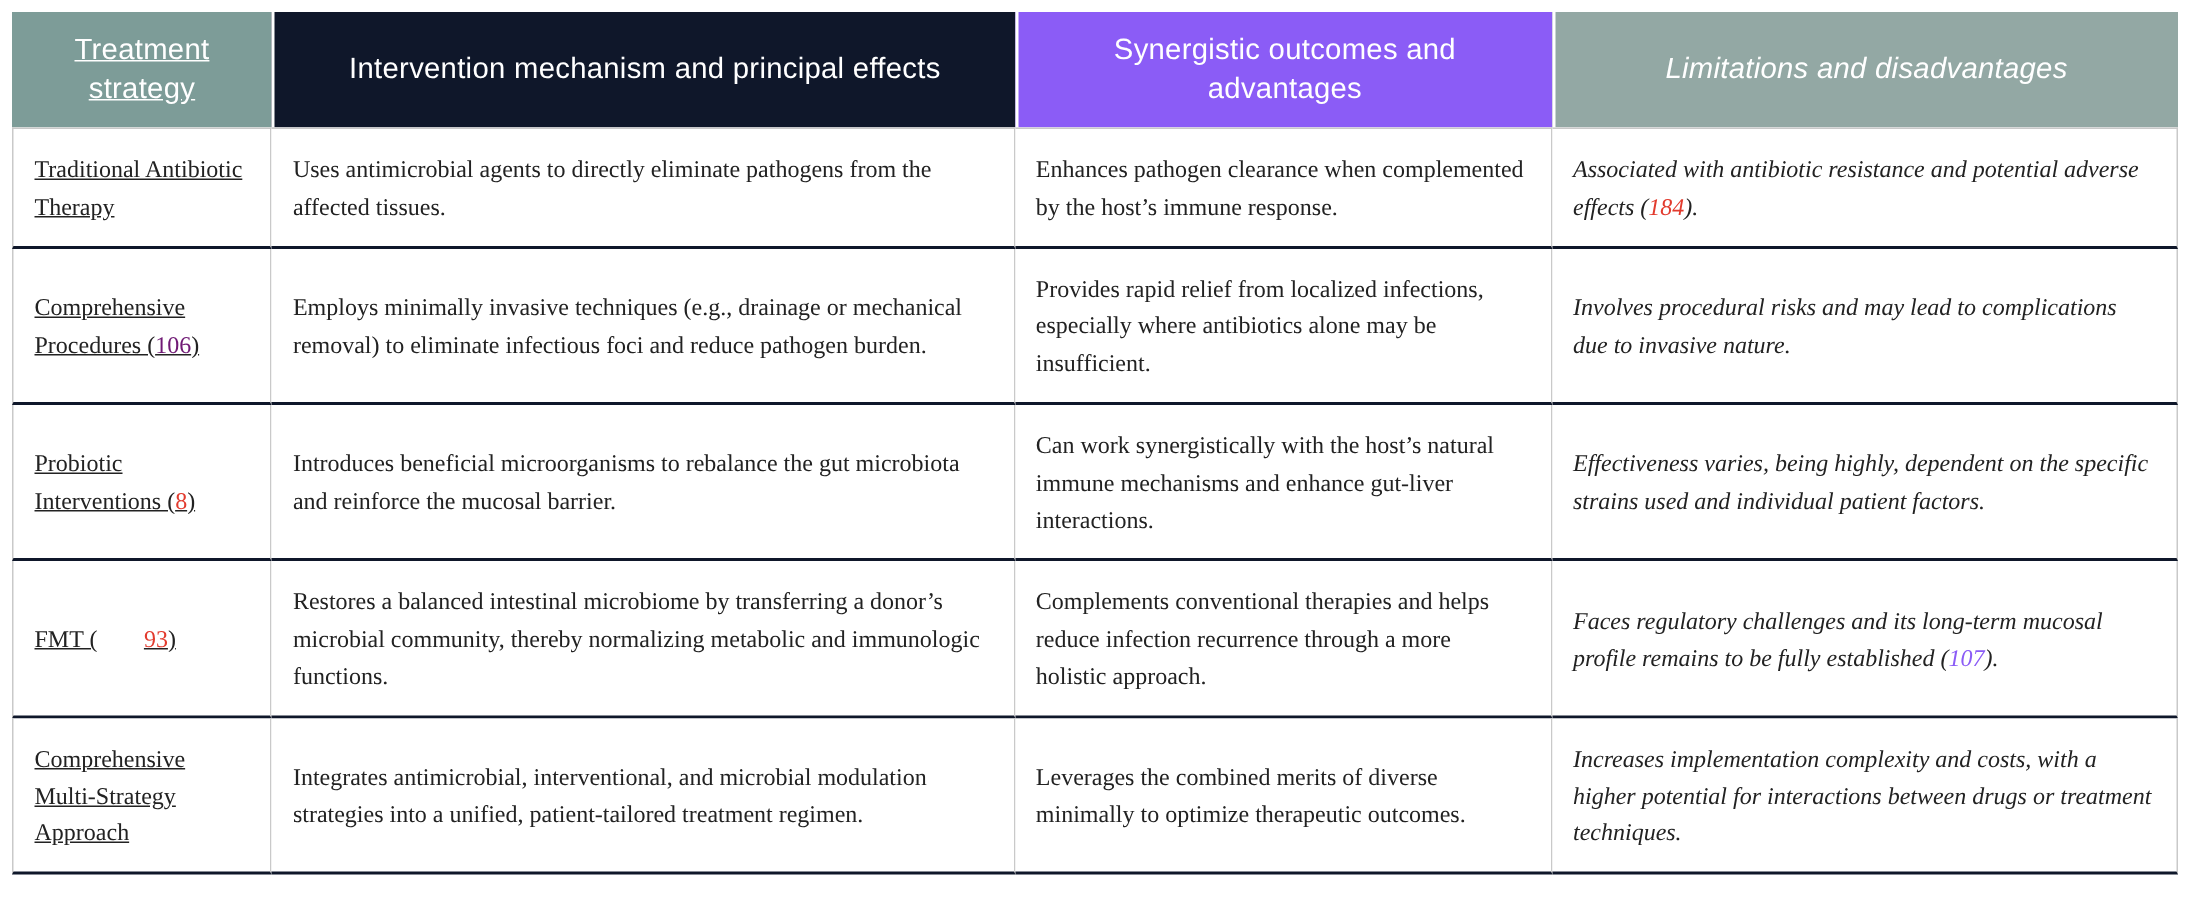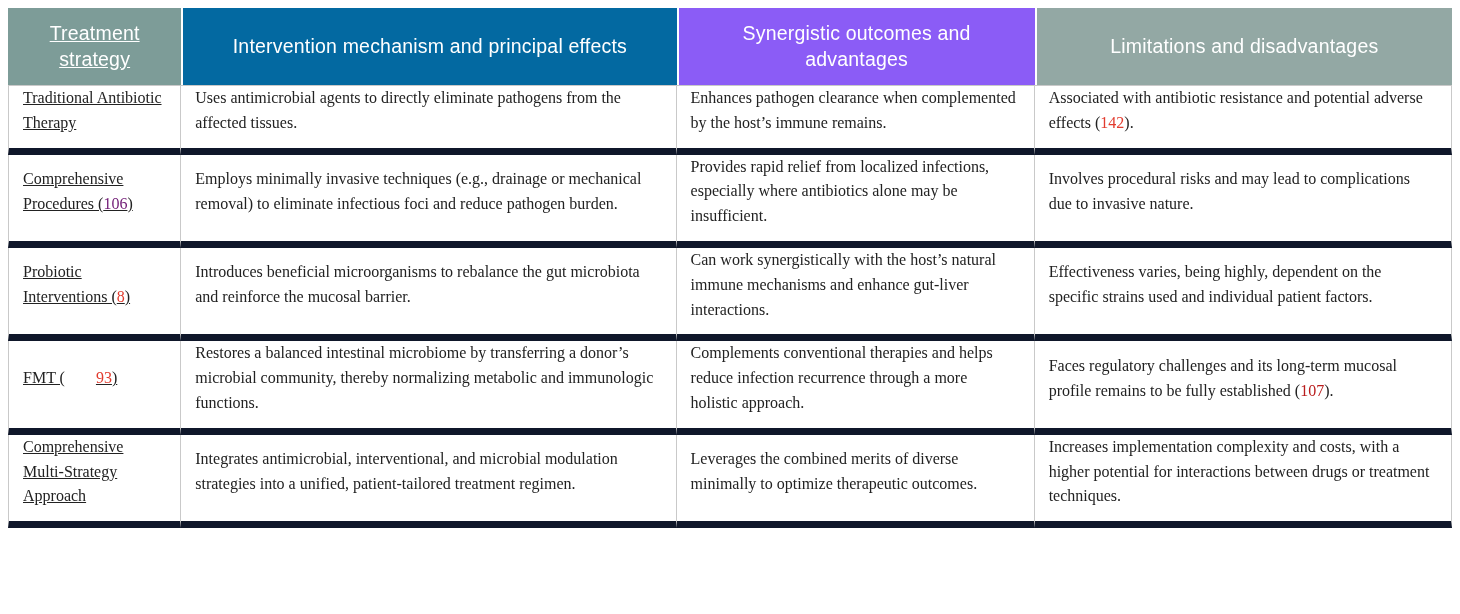--- a/index.html
+++ b/index.html
@@ -32,79 +32,79 @@
     text-align: center;
     vertical-align: middle;
     padding: 13px 10px;
     height: 77px;
   }
   thead th + th {
     border-left: 2px solid #ffffff;
   }
   tbody td {
     background: #ffffff;
-    border-bottom: 7px solid #0f172a;
+    border-bottom: 2px solid #0f172a;
     border-right: 1px solid #c9c9c9;
     vertical-align: middle;
     font-size: 16px;
     line-height: 1.55;
     color: #222222;
-    padding: 0 16px 12px 14px;
+    padding: 16px 16px 12px 14px;
   }
   tbody td:first-child {
     border-left: 1px solid #c9c9c9;
   }
   tbody tr:first-child td {
     border-top: 1px solid #c9c9c9;
   }
   .col1 { width: 12.0%; text-decoration: underline; }
   .col2 { width: 34.3%; }
   .col3 { width: 24.8%; }
-  .col4 { width: 28.9%; }
+  .col4 { width: 28.9%; font-style: italic; }
   .ref {
     cursor: pointer;
   }
 </style>
 </head>
 <body>
 
 <div class="table-wrap">
   <table>
     <thead>
       <tr>
         <th class="col1" style="background: rgb(125, 156, 152);">Treatment strategy</th>
-        <th class="col2" style="background: #0369a1; margin-top: 31px;">Intervention mechanism and principal effects</th>
+        <th class="col2" style="background: #0f172a; margin-top: 31px;">Intervention mechanism and principal effects</th>
         <th class="col3" style="background: #8b5cf6;">Synergistic outcomes and advantages</th>
         <th class="col4" style="background: rgb(147, 168, 164);">Limitations and disadvantages</th>
       </tr>
     </thead>
     <tbody>
         <tr>
           <td class="col1"><span>Traditional Antibiotic Therapy</span></td>
           <td class="col2"><span>Uses antimicrobial agents to directly eliminate pathogens from the affected tissues.</span></td>
-          <td class="col3"><span>Enhances pathogen clearance when complemented by the host’s immune remains.</span></td>
-          <td class="col4"><span>Associated with antibiotic resistance and potential adverse effects (</span><span class="ref" style="color: rgb(226, 59, 46);">142</span><span>).</span></td>
+          <td class="col3"><span>Enhances pathogen clearance when complemented by the host’s immune response.</span></td>
+          <td class="col4"><span>Associated with antibiotic resistance and potential adverse effects (</span><span class="ref" style="color: rgb(226, 59, 46);">184</span><span>).</span></td>
         </tr>
         <tr>
           <td class="col1"><span>Comprehensive Procedures (</span><span class="ref" style="color: #701a75;">106</span><span>)</span></td>
           <td class="col2"><span>Employs minimally invasive techniques (e.g., drainage or mechanical removal) to eliminate infectious foci and reduce pathogen burden.</span></td>
           <td class="col3"><span>Provides rapid relief from localized infections, especially where antibiotics alone may be insufficient.</span></td>
           <td class="col4"><span>Involves procedural risks and may lead to complications due to invasive nature.</span></td>
         </tr>
         <tr>
           <td class="col1"><span>Probiotic Interventions (</span><span class="ref" style="color: rgb(226, 59, 46);">8</span><span>)</span></td>
           <td class="col2"><span>Introduces beneficial microorganisms to rebalance the gut microbiota and reinforce the mucosal barrier.</span></td>
           <td class="col3"><span>Can work synergistically with the host’s natural immune mechanisms and enhance gut-liver interactions.</span></td>
           <td class="col4"><span>Effectiveness varies, being highly, dependent on the specific strains used and individual patient factors.</span></td>
         </tr>
         <tr>
           <td class="col1"><span>FMT (</span><span class="ref" style="color: rgb(226, 59, 46); margin-left: 31px;">93</span><span>)</span></td>
           <td class="col2"><span>Restores a balanced intestinal microbiome by transferring a donor’s microbial community, thereby normalizing metabolic and immunologic functions.</span></td>
           <td class="col3"><span>Complements conventional therapies and helps reduce infection recurrence through a more holistic approach.</span></td>
-          <td class="col4"><span>Faces regulatory challenges and its long-term mucosal profile remains to be fully established (</span><span class="ref" style="color: #b91c1c;">107</span><span>).</span></td>
+          <td class="col4"><span>Faces regulatory challenges and its long-term mucosal profile remains to be fully established (</span><span class="ref" style="color: #8b5cf6;">107</span><span>).</span></td>
         </tr>
         <tr>
           <td class="col1"><span>Comprehensive Multi-Strategy Approach</span></td>
           <td class="col2"><span>Integrates antimicrobial, interventional, and microbial modulation strategies into a unified, patient-tailored treatment regimen.</span></td>
           <td class="col3"><span>Leverages the combined merits of diverse minimally to optimize therapeutic outcomes.</span></td>
           <td class="col4"><span>Increases implementation complexity and costs, with a higher potential for interactions between drugs or treatment techniques.</span></td>
         </tr>
       </tbody>
   </table>
 </div>

